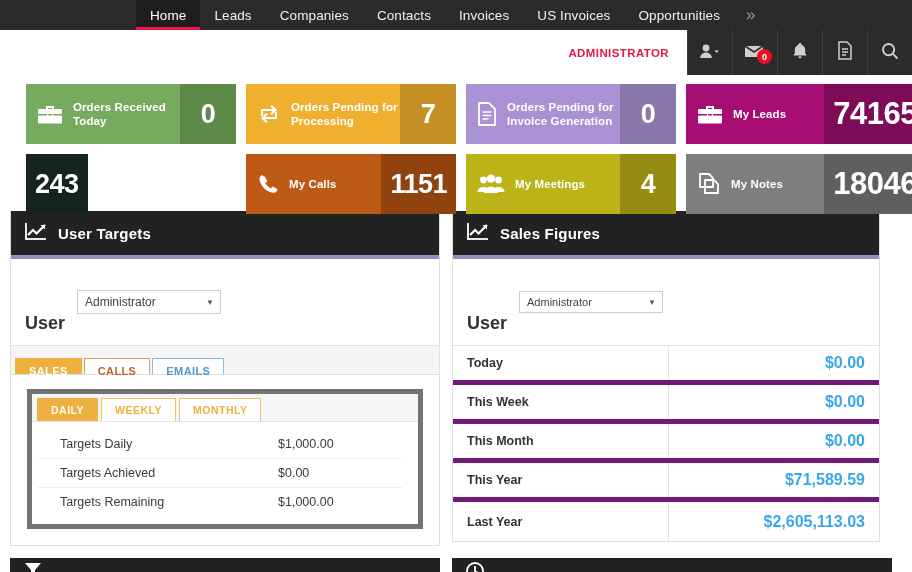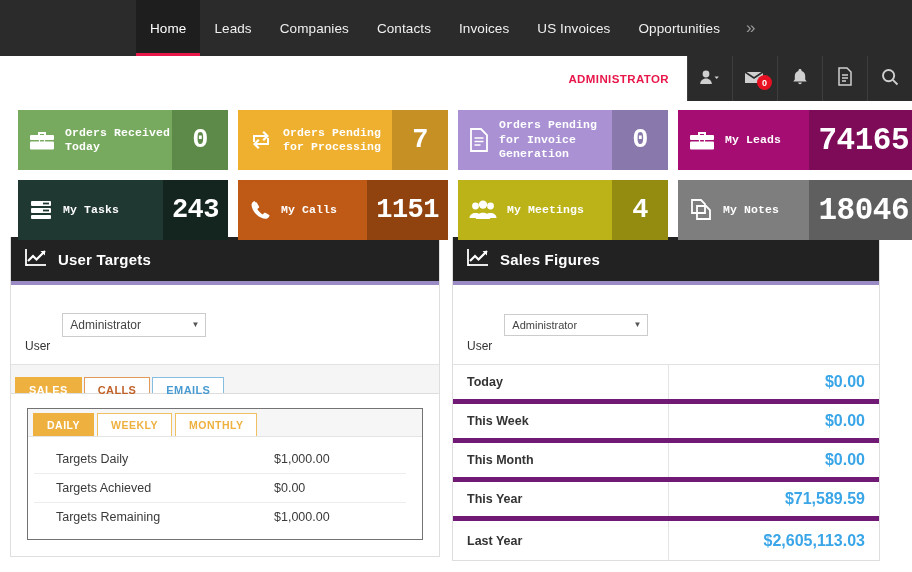--- a/index.html
+++ b/index.html
@@ -6,21 +6,21 @@
   html, body {
     width: 912px; height: 572px;
     overflow: hidden;
     background: #ffffff;
     font-family: "Liberation Sans", sans-serif;
     -webkit-font-smoothing: antialiased;
   }
 
   
   .topnav {
-    height: 56px;
+    height: 30px;
     background: #2b2b2b;
     display: flex;
     align-items: stretch;
     position: relative;
   }
   .topnav-spacer { width: 136px; flex: 0 0 136px; }
   .nav-item {
     display: flex; align-items: center;
     padding: 0 14px;
     color: #f0f0f0;
@@ -82,25 +82,24 @@
     background: #e81123;
     color: #fff;
     font-size: 9px;
     font-weight: bold;
     display: flex; align-items: center; justify-content: center;
     top: 19px; left: 24px;
   }
 
   
   .tiles {
-    padding: 9px 0 0 8px;
+    padding: 9px 0 0 16px;
     display: block;
     position: relative;
     height: 136px;
-    font-family: Liberation Mono, monospace;
   }
   .tile-row { display: flex; height: 60px; margin-bottom: 10px; }
   .tile {
     display: flex;
     align-items: stretch;
     margin-left: 10px;
     width: 210px;
     flex: 0 0 210px;
     overflow: hidden;
     cursor: pointer;
@@ -170,22 +169,22 @@
 
   .panel-body { }
 
   .userrow {
     display: flex; align-items: center;
     gap: 12px;
     padding: 11px 14px;
     border-bottom: 1px solid #e2e2e2;
   }
   .userrow-label {
-    font-size: 12px;
-    font-weight: normal;
+    font-size: 18px;
+    font-weight: bold;
     color: #333;
     margin-top: 43px;
   }
   .fakeselect {
     border: 1px solid #cccccc;
     background: #ffffff;
     height: 24px;
     width: 144px;
     display: flex; align-items: center;
     justify-content: space-between;
@@ -218,21 +217,21 @@
     border-bottom: none;
     cursor: pointer;
     margin-right: 2px;
   }
   .tab.sales-active { background: #eeb03e; color: #ffffff; border-color: #eeb03e; }
   .tab.calls { color: #c0622a; border-color: #e09a5c; }
   .tab.emails { color: #4a9bd1; border-color: #85bee0; }
 
   .inner-box {
     margin: 14px 16px 16px 16px;
-    border: 1px solid #737373;
+    border: 5px solid #737373;
     background: #ffffff;
   }
   .tabstrip2 {
     display: flex;
     align-items: flex-end;
     background: #f6f6f6;
     padding: 5px 5px 0 5px;
     height: 28px;
     border-bottom: 1px solid #e4e4e4;
   }
@@ -455,32 +454,20 @@
         </span>
         <span class="tile-label">My Leads</span>
       </div>
       <div class="tile-val" style="background: rgb(125, 11, 87);">74165</div>
     </div>
   </div>
 
   <div class="tile-row">
 
     <div class="tile" id="t4">
-      <div class="tile-main" style="background: rgb(31, 56, 50);">
-        <span class="tile-ico">
-          <svg width="24" height="22" viewBox="0 0 24 22">
-              <rect x="2" y="2" width="20" height="5" rx="1"></rect>
-              <rect x="2" y="9" width="20" height="5" rx="1"></rect>
-              <rect x="2" y="16" width="20" height="4" rx="1"></rect>
-              <rect x="14" y="3.6" width="6" height="1.8" fill="#1f3832"></rect>
-              <rect x="14" y="10.6" width="6" height="1.8" fill="#1f3832"></rect>
-            </svg>
-        </span>
-        <span class="tile-label">My Tasks</span>
-      </div>
       <div class="tile-val" style="background: rgb(20, 36, 31);">243</div>
     </div>
 
     <div class="tile" id="t5">
       <div class="tile-main" style="background: rgb(191, 90, 22);">
         <span class="tile-ico">
           <svg width="22" height="22" viewBox="0 0 22 22">
               <path d="M5.4 2c-1.2.4-2.6 1.8-2.8 3.2-.4 2.6 1.6 7 4.6 10s7.4 5 10 4.6c1.4-.2 2.8-1.6 3.2-2.8.2-.6-.1-.9-.6-1.2l-3.4-2c-.5-.3-.9-.2-1.3.2l-1.4 1.5c-1.8-.8-4.6-3.6-5.4-5.4l1.5-1.4c.4-.4.5-.8.2-1.3l-2-3.4c-.3-.5-.6-.8-1.2-.6z"></path>
             </svg>
         </span>

